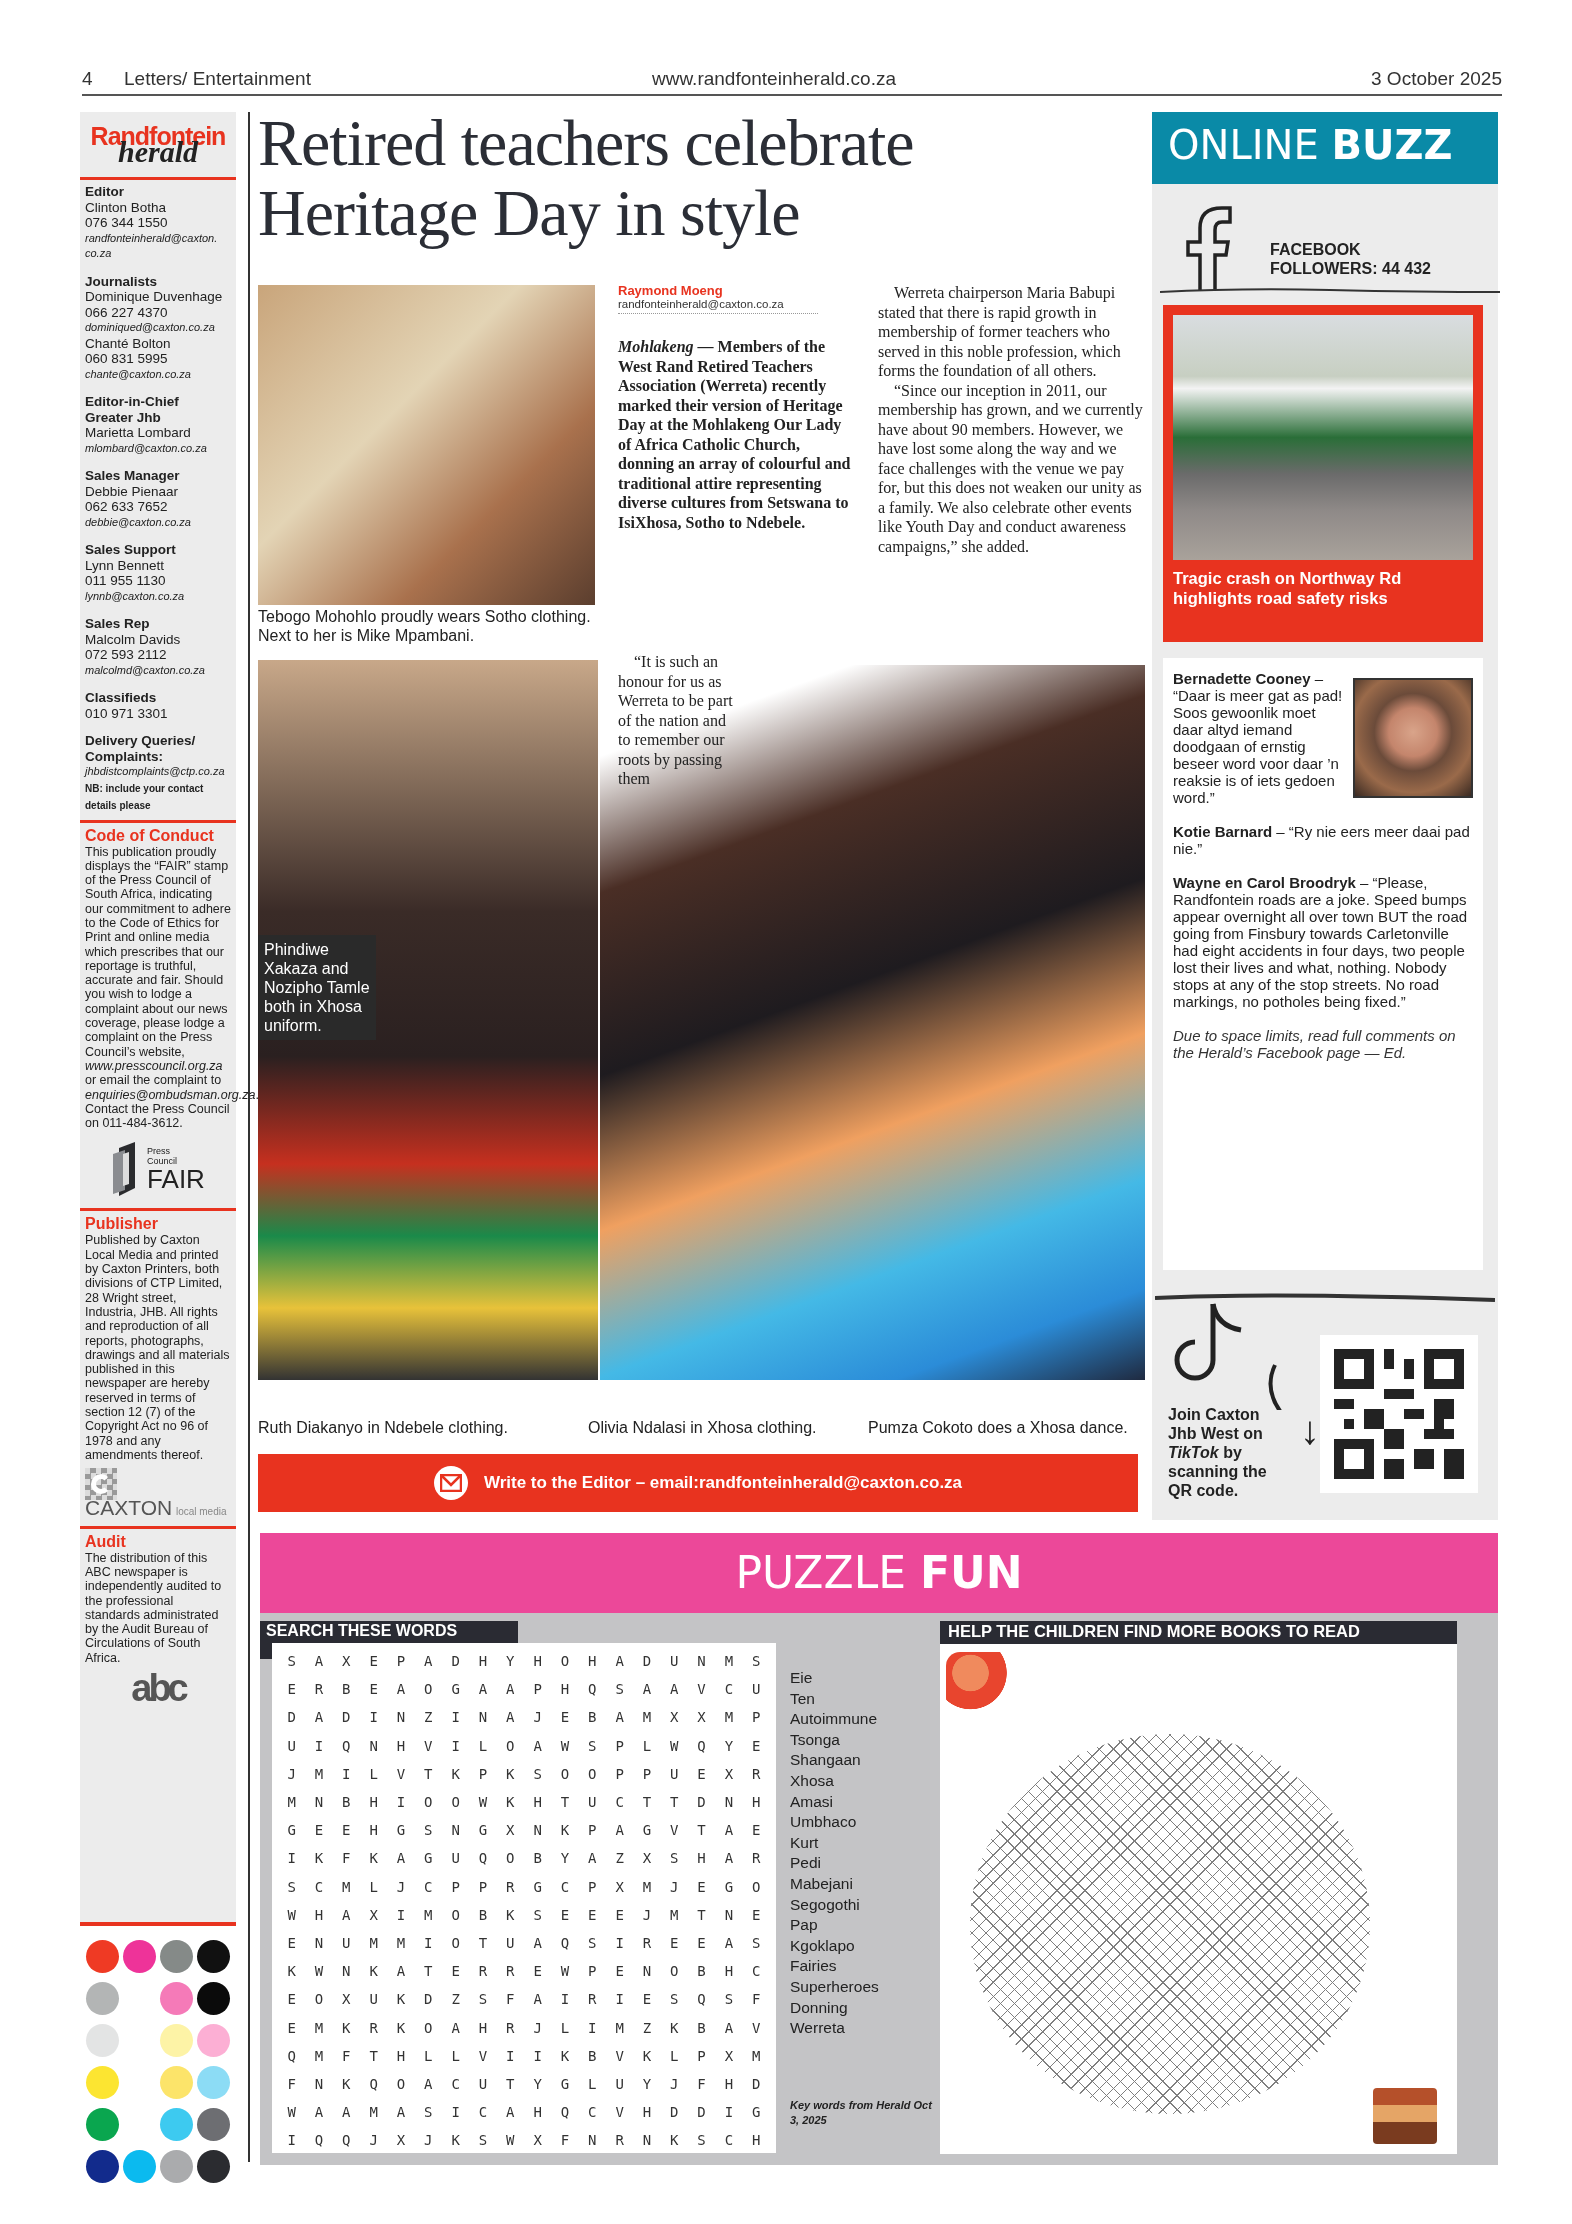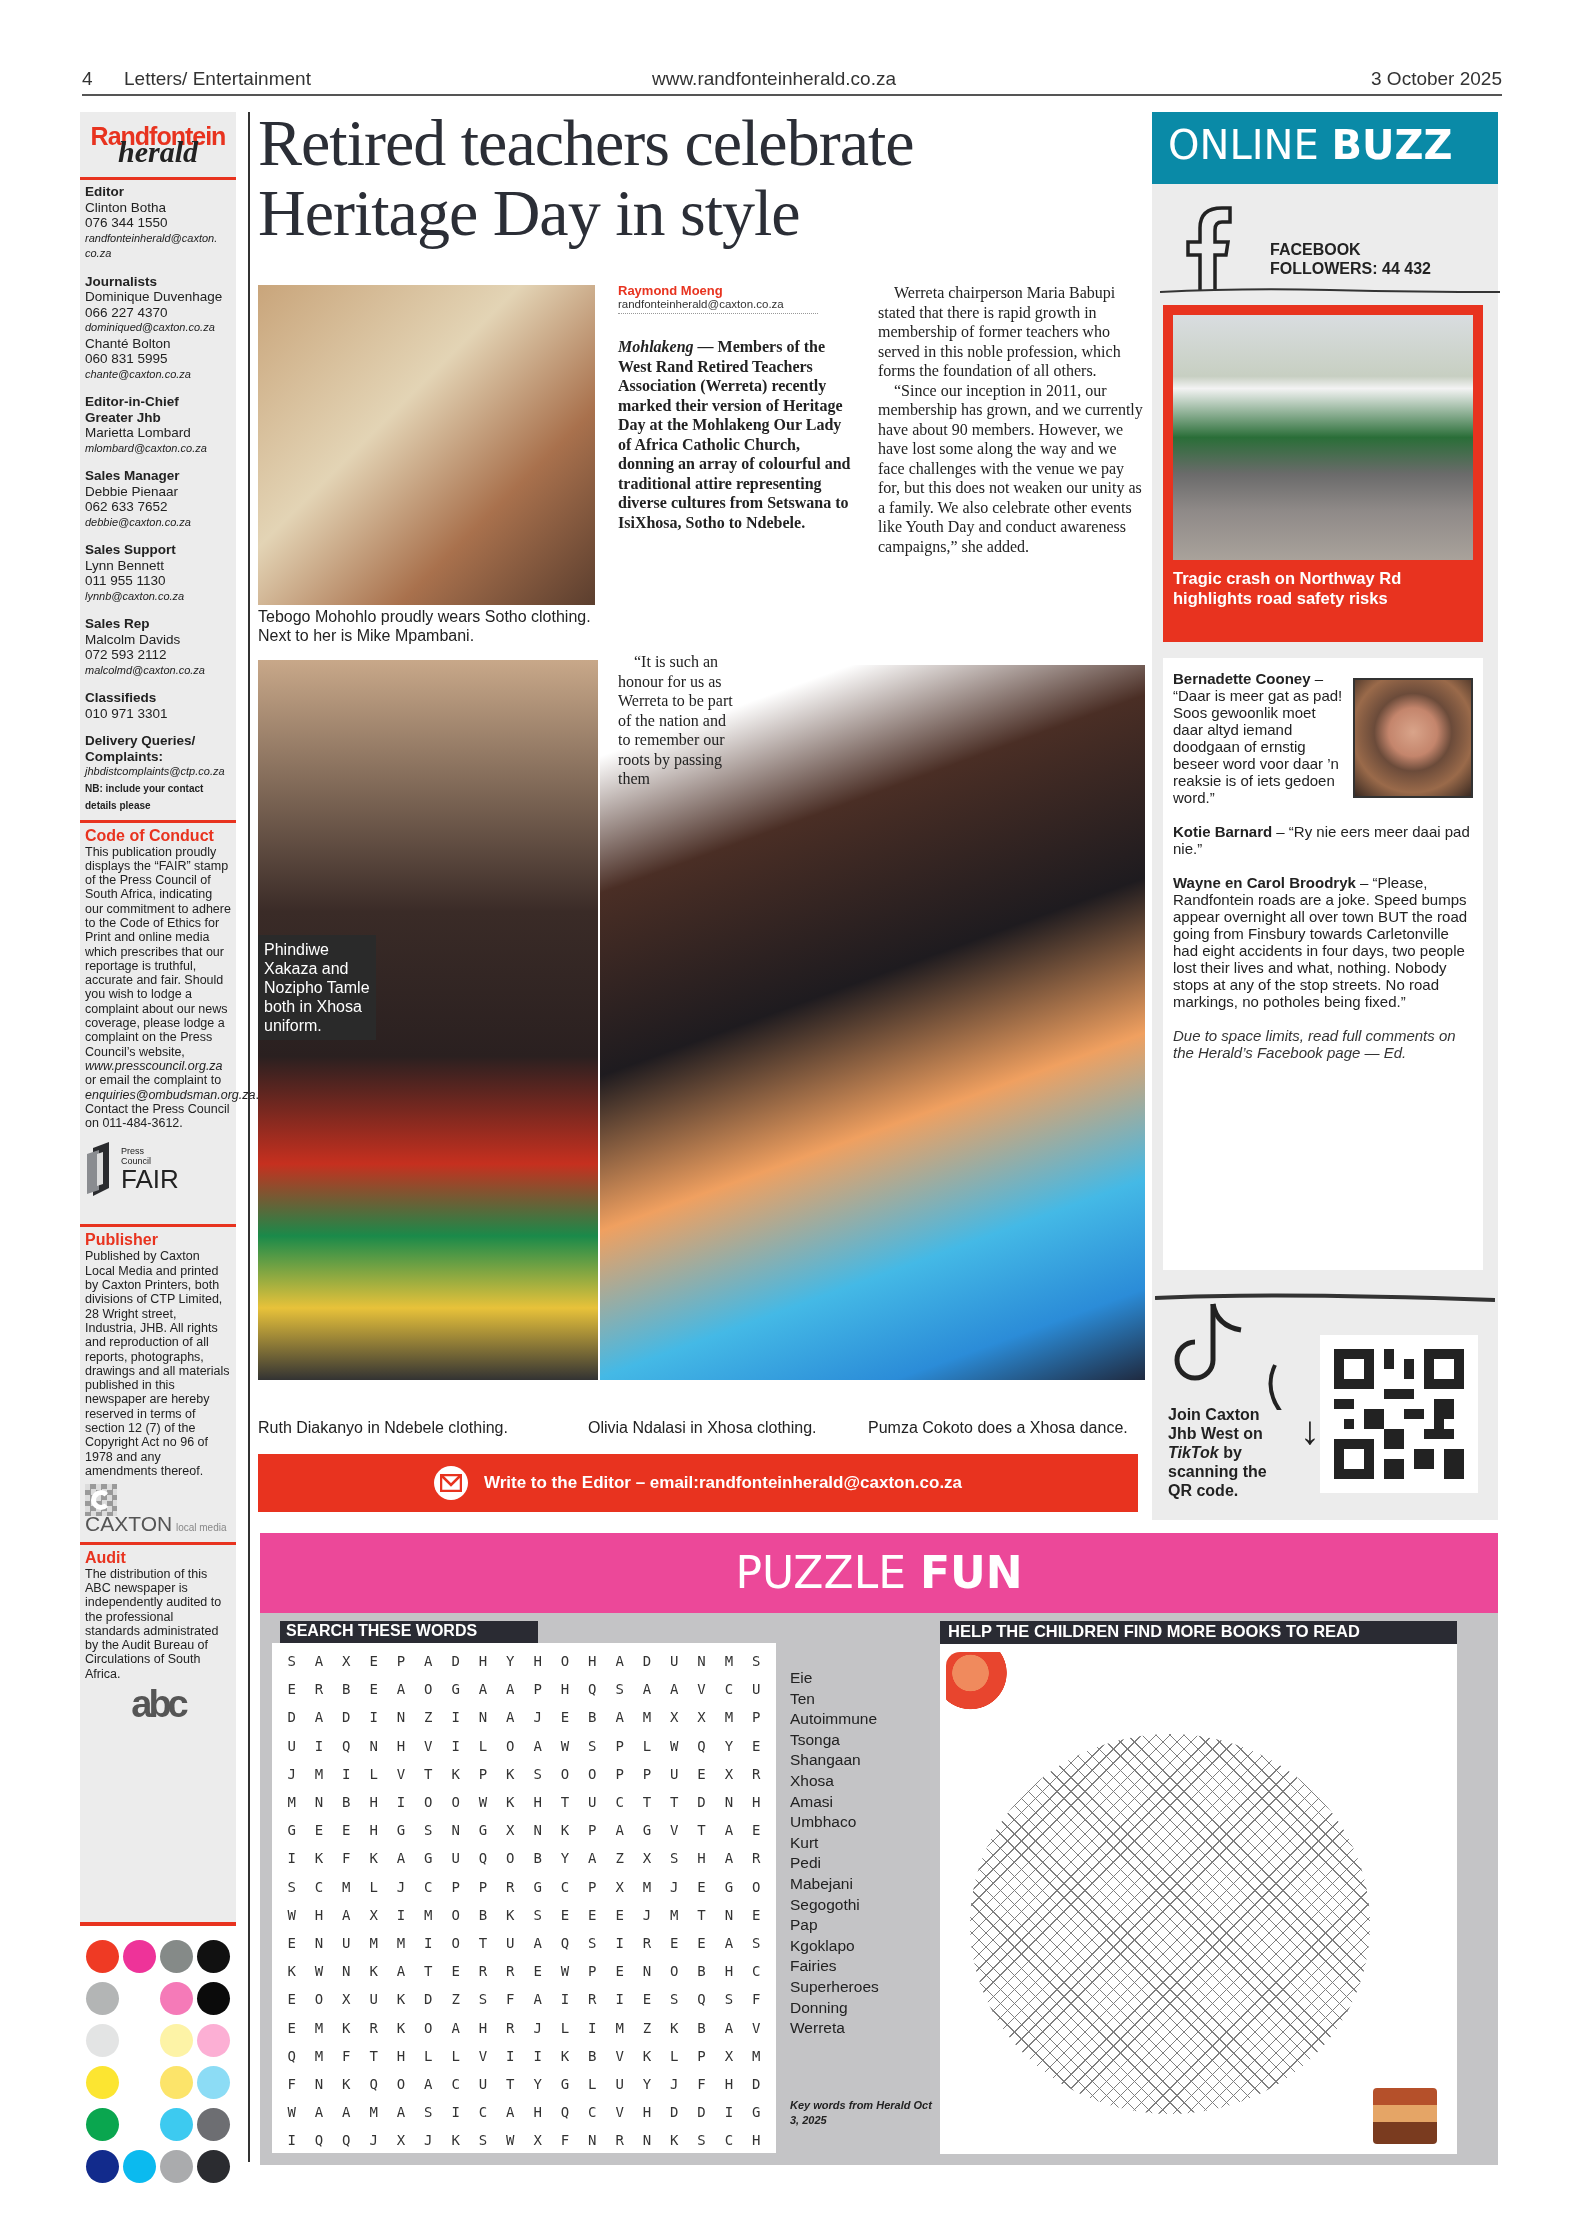--- a/index.html
+++ b/index.html
@@ -66,21 +66,21 @@
 #comments b{font-weight:bold}
 #comments .it{font-style:italic;color:#333}
 #bernimg{float:right;width:120px;height:120px;margin:8px 0 6px 6px;background:radial-gradient(circle at 50% 45%,#d9a48a 0%,#c4856c 28%,#6b4b3a 45%,#9a6a4a 70%,#3a2a22 100%);border:2px solid #333}
 #tiktok{left:1155px;top:1290px;width:340px;height:230px}
 #tiktxt{left:1168px;top:1405px;width:120px;font-weight:bold;font-size:16px;line-height:19px;color:#222}
 #qr{left:1320px;top:1335px;width:158px;height:158px;background:#fff;padding:14px}
 
 #puzhead{left:260px;top:1533px;width:1238px;height:80px;background:#ec4899;color:#fff;font-size:44px;text-align:center;padding-top:14px;font-family:"DejaVu Sans",sans-serif}
 #puzhead b{font-weight:bold}
 #puzbg{left:260px;top:1613px;width:1238px;height:552px;background:#c4c4c6}
-#wshead{left:280px;top:1621px;width:258px;height:38px;background:#2a2b33;color:#fff;font-weight:bold;font-size:16px;padding:1px 6px}
+#wshead{left:260px;top:1621px;width:258px;height:38px;background:#2a2b33;color:#fff;font-weight:bold;font-size:16px;padding:1px 6px}
 #wsgrid{left:272px;top:1643px;width:504px;height:510px;background:#fff;padding:4px 6px}
 #wsgrid table{border-collapse:collapse;width:100%}
 #wsgrid td{font-family:"DejaVu Sans Mono",monospace;font-size:14px;text-align:center;height:28.2px;color:#333;width:28px}
 #wslist{left:790px;top:1668px;width:150px;font-size:15.5px;line-height:20.6px;color:#222}
 #keyw{left:790px;top:2098px;width:150px;font-size:11px;font-weight:bold;font-style:italic;line-height:15px;color:#222}
 #mazehead{left:940px;top:1621px;width:517px;height:23px;background:#2a2b33;color:#fff;font-weight:bold;font-size:16.5px;padding:1px 8px}
 #maze{left:940px;top:1644px;width:517px;height:510px;background:#fff;overflow:hidden}
 #mazeball{position:absolute;left:30px;top:90px;width:400px;height:380px;border-radius:50%;background:repeating-linear-gradient(45deg,transparent 0 9px,#555 9px 10px),repeating-linear-gradient(-45deg,transparent 0 9px,#555 9px 10px);opacity:.75}
 
 #swatch{left:80px;top:1928px;width:156px;height:282px}
@@ -140,21 +140,21 @@
     <div>010 971 3301</div>
     <div class="gap"></div>
     <div class="h">Delivery Queries/</div>
     <div class="h">Complaints:</div>
     <div class="em">jhbdistcomplaints@ctp.co.za</div>
     <div class="sm" style="line-height:17px">NB: include your contact details please</div>
   </div>
   <div style="border-top:3px solid #e8331f" class="blk">
     <div class="rh">Code of Conduct</div>
     <div style="font-size:12.5px;line-height:14.3px"><span>This publication proudly displays the “FAIR” stamp of the Press Council of South Africa, indicating our commitment to adhere to the Code of Ethics for Print and online media which prescribes that our reportage is truthful, accurate and fair. Should you wish to lodge a complaint about our news coverage, please lodge a complaint on the Press Council’s website, </span><i>www.presscouncil.org.za</i><span> or email the complaint to </span><i>enquiries@ombudsman.org.za</i><span>. Contact the Press Council on 011-484-3612.</span></div>
-    <div style="display:flex;align-items:center;justify-content:flex-start;gap:6px;margin:10px 0 20px">
+    <div style="display:flex;align-items:center;justify-content:center;gap:6px;margin:10px 0 4px">
       <svg width="30" height="58" viewBox="0 0 30 58">
           <path d="M8 8 L24 2 L24 48 L8 56 Z" fill="#2a2b2e"></path>
           <path d="M2 14 L14 10 L14 50 L2 54 Z" fill="#8a8c90"></path>
           <path d="M12 14 L18 12 L18 44 L12 46Z" fill="#ddd"></path>
         </svg>
       <div style="line-height:10px">
         <div style="font-size:9px">Press</div>
         <div style="font-size:9px">Council</div>
         <div style="font-size:26px;line-height:26px">FAIR</div>
       </div>

